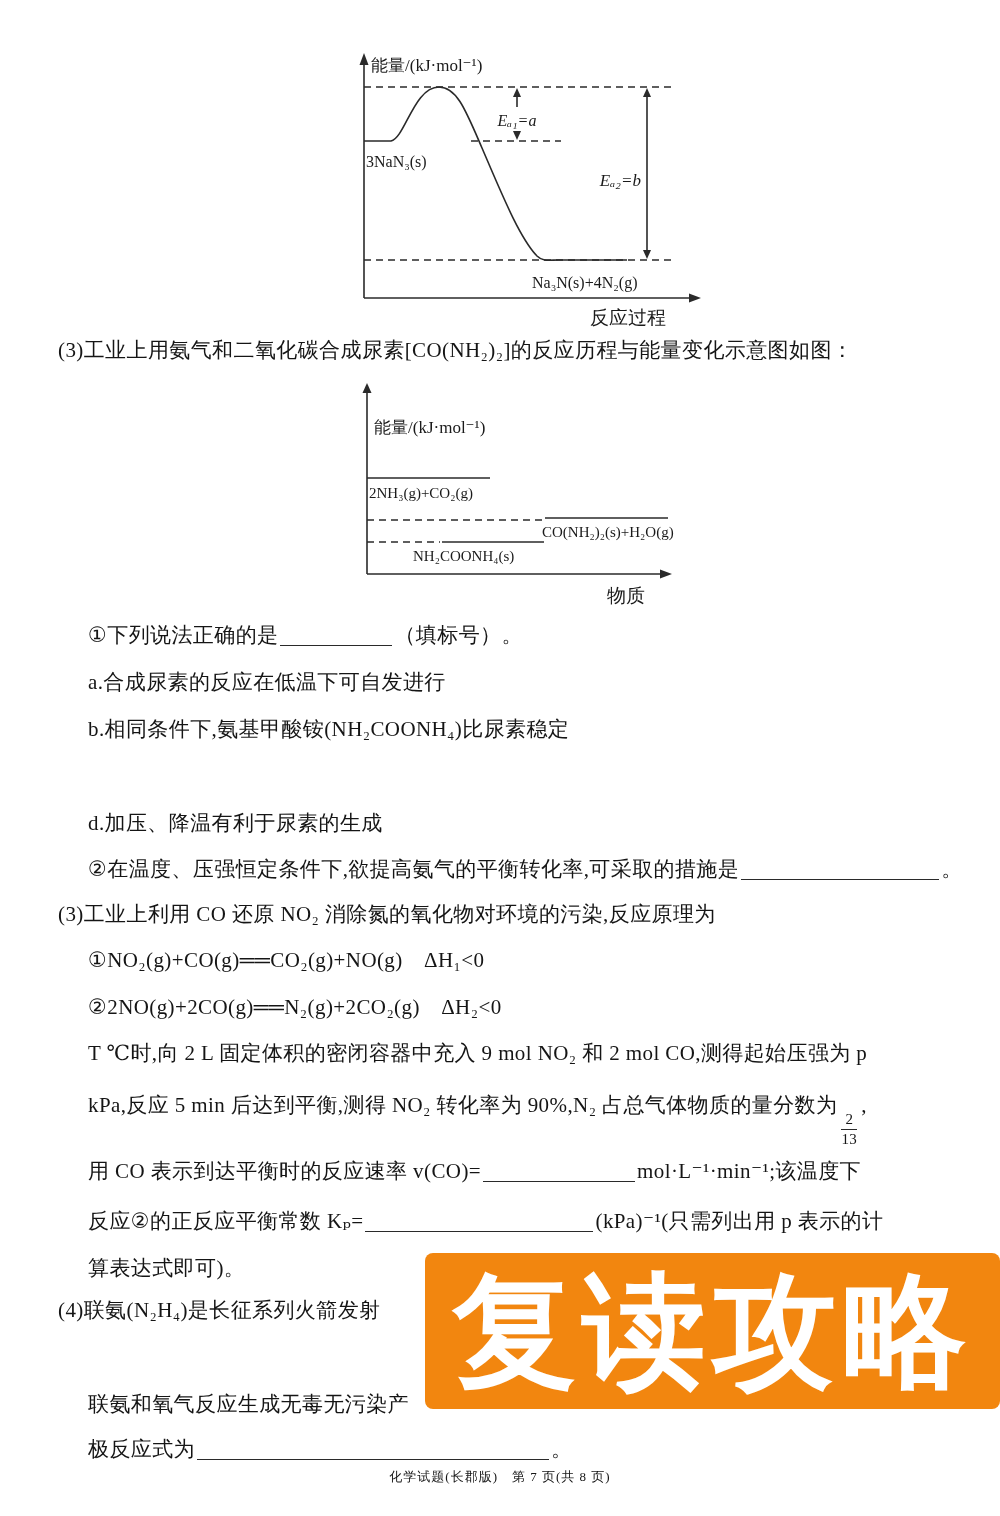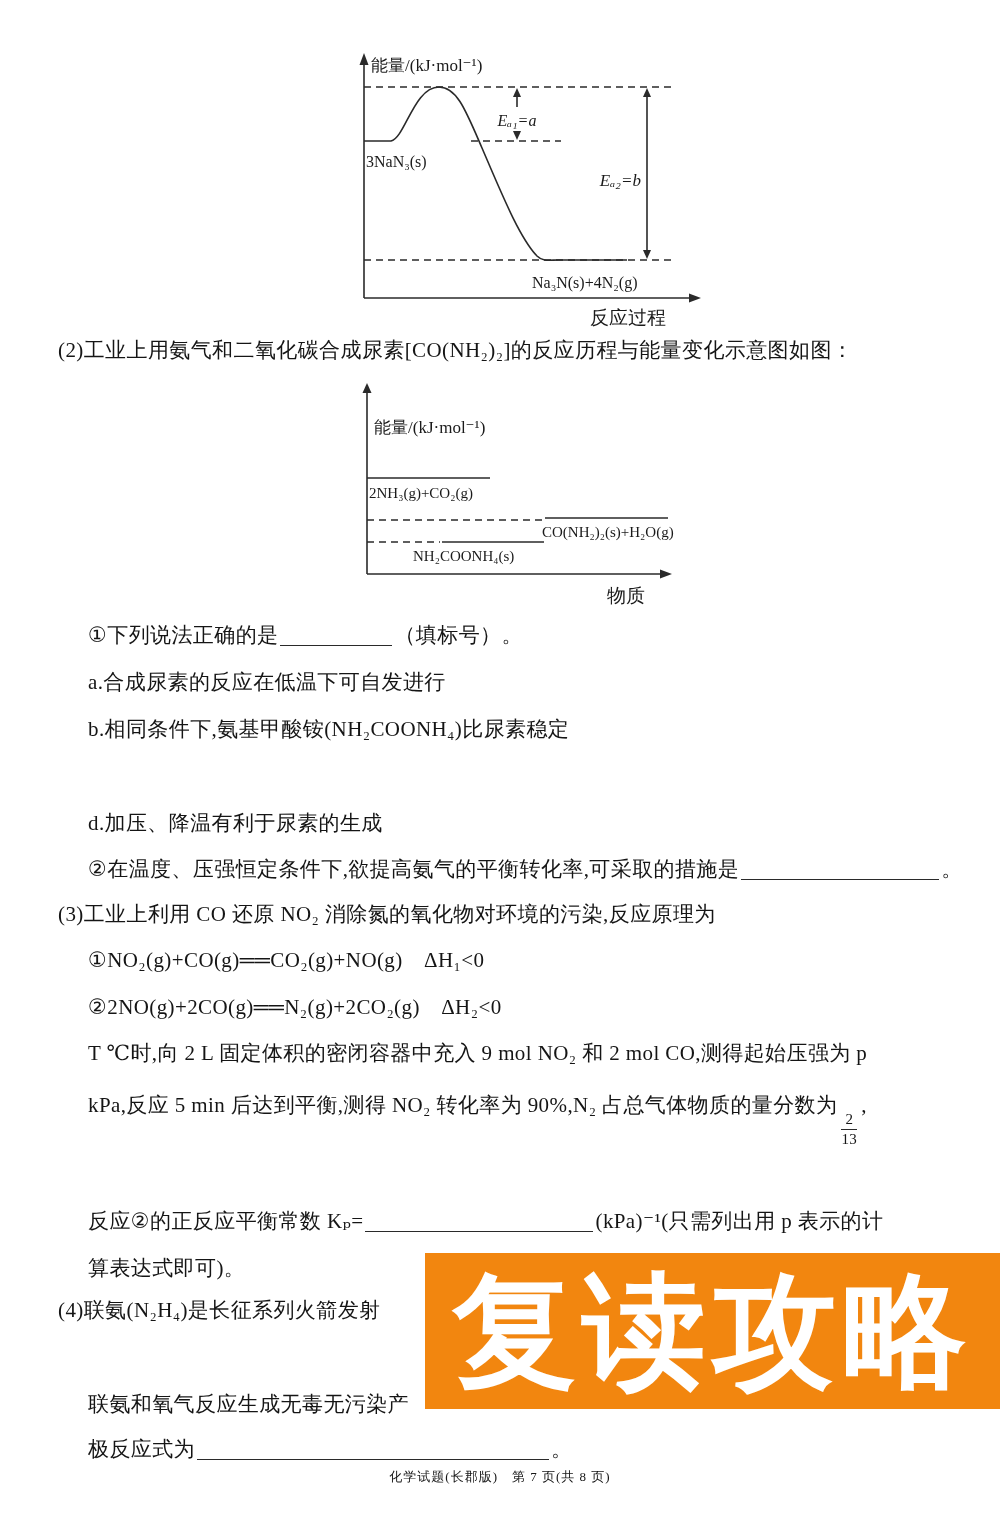--- a/index.html
+++ b/index.html
@@ -21,21 +21,21 @@
     font-size:15px;line-height:1.1;vertical-align:-12px;margin:0 4px;
   }
   .frac .num{padding:0 4px 1px;border-bottom:1.4px solid #2a2a2a;}
   .frac .den{padding-top:1px;text-align:right;}
   svg text{fill:#1a1a1a;font-family:"Liberation Serif","DejaVu Serif","DejaVu Sans",serif;}
   svg .stroke{stroke:#2a2a2a;stroke-width:1.6;fill:none;}
   svg .dashed{stroke:#2a2a2a;stroke-width:1.6;fill:none;stroke-dasharray:7 5;}
   svg .head{fill:#2a2a2a;stroke:none;}
   .banner{
     position:absolute;left:425px;top:1253px;width:575px;height:156px;
-    display:flex;align-items:center;justify-content:center;z-index:10;
+    display:flex;align-items:center;justify-content:center;z-index:10;border-radius:8px;
   }
   .banner-text{
     color:#ffffff;font-size:124px;font-weight:900;line-height:1;
     font-family:"Liberation Sans","DejaVu Sans",sans-serif;letter-spacing:6px;
   }
   .footer{
     position:absolute;top:1468px;left:0;width:100%;text-align:center;
     font-size:13px;letter-spacing:1px;
   }
 </style>
@@ -67,21 +67,21 @@
     <polygon class="head" points="312,43 308,52 316,52"></polygon>
     <polygon class="head" points="312,214 308,205 316,205"></polygon>
     <text x="306" y="141" text-anchor="end" font-size="17" font-style="italic">Eₐ₂=b</text>
 
     <text x="36" y="26" font-size="17">能量/(kJ·mol⁻¹)</text>
     <text x="31" y="122" font-size="16">3NaN₃(s)</text>
     <text x="197" y="243" font-size="16">Na₃N(s)+4N₂(g)</text>
     <text x="255" y="279" font-size="19">反应过程</text>
   </svg>
 
-  <div class="line" style="top:337px;left:58px">(2)工业上用氨气和二氧化碳合成尿素[CO(NH₂)₂]的反应历程与能量变化示意图如图：</div>
+  <div class="line" style="top:337px;left:58px">(3)工业上用氨气和二氧化碳合成尿素[CO(NH₂)₂]的反应历程与能量变化示意图如图：</div>
 
   <svg style="position:absolute;left:330px;top:375px;" width="400" height="235" viewBox="0 0 400 235">
     <line class="stroke" x1="37" y1="16" x2="37" y2="199"></line>
     <polygon class="head" points="37,8 32.5,18 41.5,18"></polygon>
     <line class="stroke" x1="37" y1="199" x2="333" y2="199"></line>
     <polygon class="head" points="342,199 330,194.5 330,203.5"></polygon>
     <text x="44" y="58" font-size="17">能量/(kJ·mol⁻¹)</text>
 
     <line class="stroke" x1="37" y1="103" x2="160" y2="103"></line>
     <text x="39" y="123" font-size="15">2NH₃(g)+CO₂(g)</text>
@@ -109,20 +109,23 @@
   <div class="line" style="top:901px;left:58px">(3)工业上利用 CO 还原 NO₂ 消除氮的氧化物对环境的污染,反应原理为</div>
   <div class="line" style="top:947px;left:88px">①NO₂(g)+CO(g)══CO₂(g)+NO(g)　ΔH₁&lt;0</div>
   <div class="line" style="top:994px;left:88px">②2NO(g)+2CO(g)══N₂(g)+2CO₂(g)　ΔH₂&lt;0</div>
   <div class="line" style="top:1040px;left:88px">T ℃时,向 2 L 固定体积的密闭容器中充入 9 mol NO₂ 和 2 mol CO,测得起始压强为 p</div>
   <div class="line" style="top:1092px;left:88px">
     <span>kPa,反应 5 min 后达到平衡,测得 NO₂ 转化率为 90%,N₂ 占总气体物质的量分数为</span><span class="frac">
         <span class="num">2</span>
         <span class="den">13</span>
       </span><span>,</span>
   </div>
+  <div class="line" style="top:1158px;left:88px">
+    <span>用 CO 表示到达平衡时的反应速率 v(CO)=</span><span class="blank" style="width:152px"></span><span>mol·L⁻¹·min⁻¹;该温度下</span>
+  </div>
   <div class="line" style="top:1208px;left:88px">
     <span>反应②的正反应平衡常数 Kₚ=</span><span class="blank" style="width:228px"></span><span>(kPa)⁻¹(只需列出用 p 表示的计</span>
   </div>
   <div class="line" style="top:1255px;left:88px">算表达式即可)。</div>
 
   <div class="line" style="top:1297px;left:58px">(4)联氨(N₂H₄)是长征系列火箭发射</div>
   <div class="line" style="top:1391px;left:88px">联氨和氧气反应生成无毒无污染产</div>
   <div class="line" style="top:1436px;left:88px">
     <span>极反应式为</span><span class="blank" style="width:352px"></span><span>。</span>
   </div>

